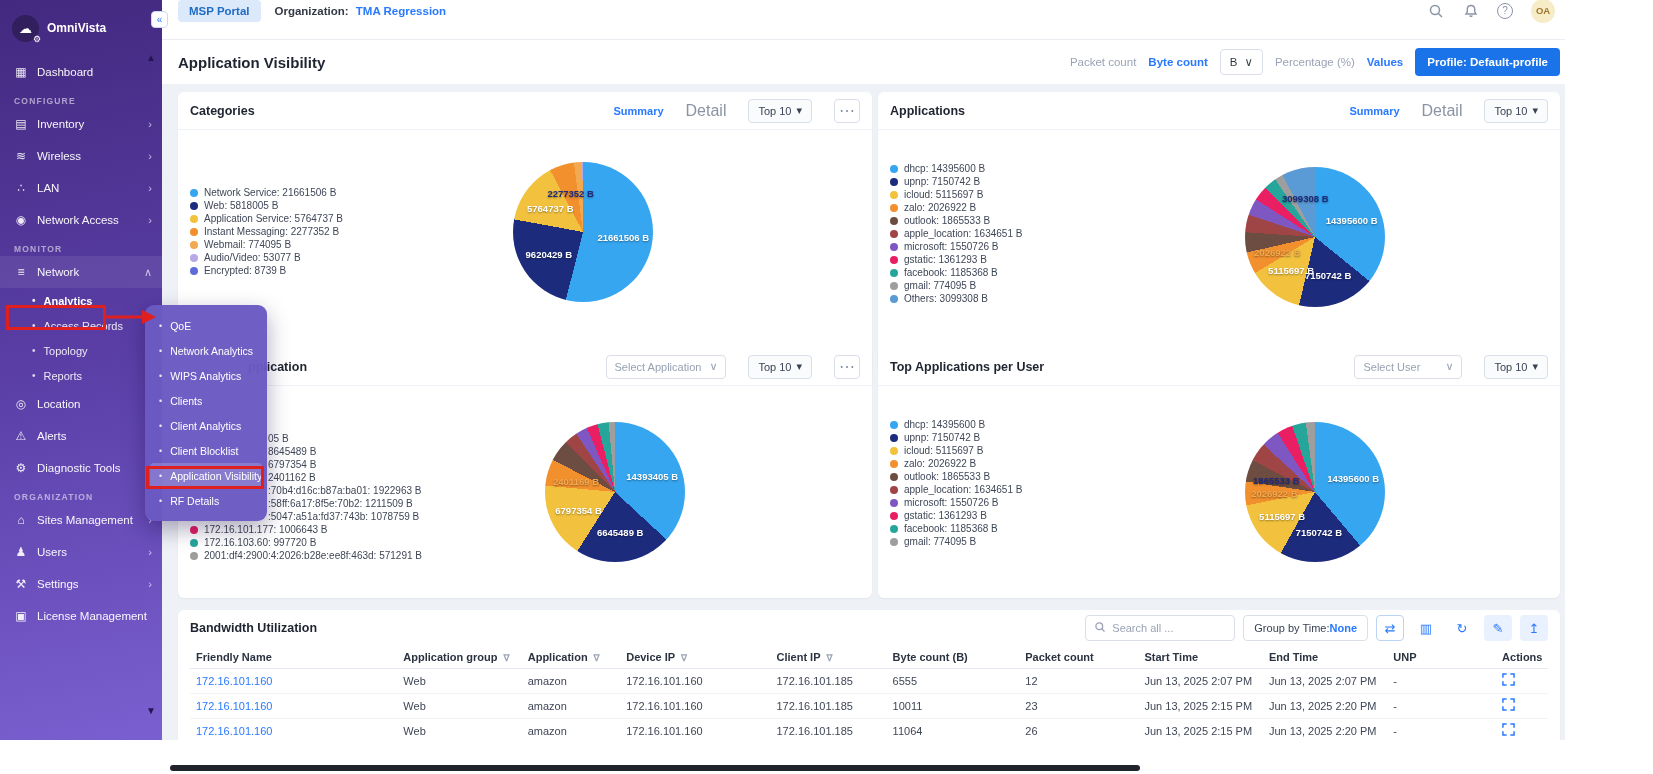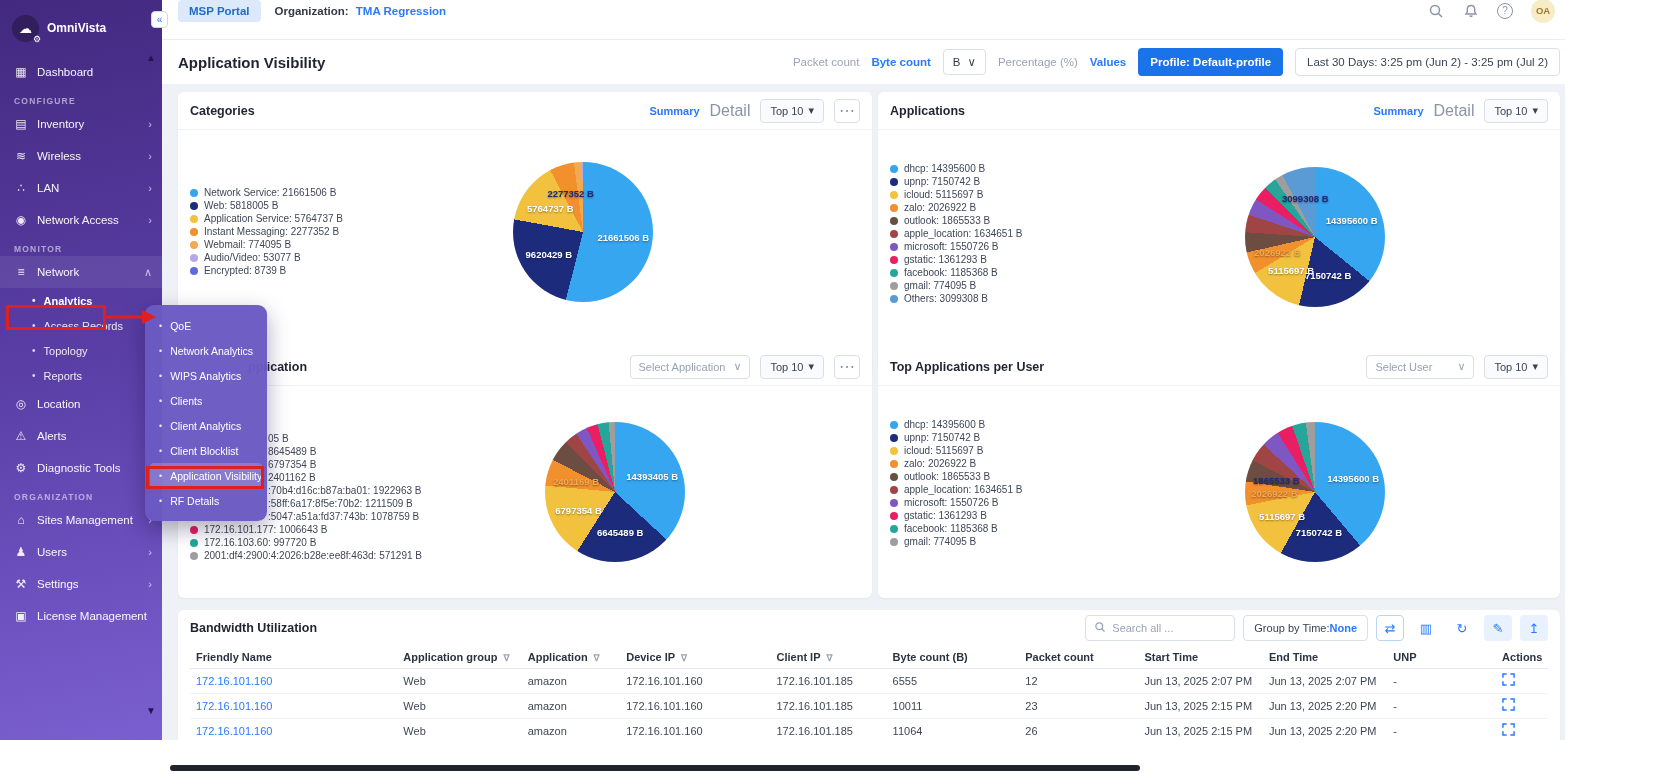--- a/index.html
+++ b/index.html
@@ -76,21 +76,21 @@
   .content { position:absolute; left:162px; top:84px; width:1403px; height:656px; background:#eef1f5; overflow:hidden; }
   .panel { position:absolute; background:#fff; border-radius:6px; box-shadow:0 1px 2px rgba(16,24,40,.05); overflow:hidden; }
   .p1 { left:16px;  top:8px;   width:694px;  height:288px; }
   .p2 { left:716px; top:8px;   width:682px;  height:280px; }
   .p3 { left:16px;  top:264px; width:694px;  height:250px; }
   .p4 { left:716px; top:264px; width:682px;  height:250px; }
   .p5 { left:16px;  top:526px; width:1382px; height:240px; }
   .ph { height:38px; display:flex; align-items:center; gap:10px; padding:0 12px; border-bottom:1px solid #eef1f5; }
   .ph-title { font-size:12.5px; font-weight:700; color:#1f2430; white-space:nowrap; }
   .ph-title.indent-title { margin-left:58px; }
-  .ph-right { margin-left:auto; display:flex; align-items:center; gap:10px; }
+  .ph-right { margin-left:auto; display:flex; align-items:center; gap:22px; }
   .tab-on  { color:#2979ff; font-size:11px; font-weight:700; cursor:pointer; }
   .tab-off { color:#8a94a6; font-size:16px; cursor:pointer; }
   .btn-top10 { border:1px solid #d9dee8; background:#fafbfc; border-radius:4px; height:24px; padding:0 9px;
                font-size:11px; color:#3a4354; display:flex; align-items:center; gap:5px; cursor:pointer; }
   .btn-more { border:1px solid #d9dee8; background:#fff; border-radius:4px; height:24px; width:26px;
               display:flex; align-items:center; justify-content:center; color:#8a94a6; cursor:pointer; }
   .select { border:1px solid #d9dee8; background:#fff; border-radius:4px; height:24px; padding:0 8px; min-width:108px;
             font-size:11px; color:#98a1b3; display:flex; align-items:center; justify-content:space-between; gap:8px; cursor:pointer; }
   .pbody { position:relative; height:calc(100% - 38px); }
 
@@ -268,21 +268,20 @@
     <div class="ph-controls">
       <span class="t-gray">Packet count</span>
       <span class="t-blue">Byte count</span>
       <div class="unit-select">
         <span>B</span>
         <span>∨</span>
       </div>
       <span class="t-gray">Percentage (%)</span>
       <span class="t-blue">Values</span>
       <div class="profile-btn">Profile: Default-profile</div>
-      <div class="date-box">Last 30 Days: 3:25 pm (Jun 2) - 3:25 pm (Jul 2)</div>
     </div>
   </div>
 
   <div class="content">
 
     <div class="panel p1">
       <div class="ph">
         <span class="ph-title">Categories</span>
         <div class="ph-right">
           <span class="tab-on">Summary</span>

